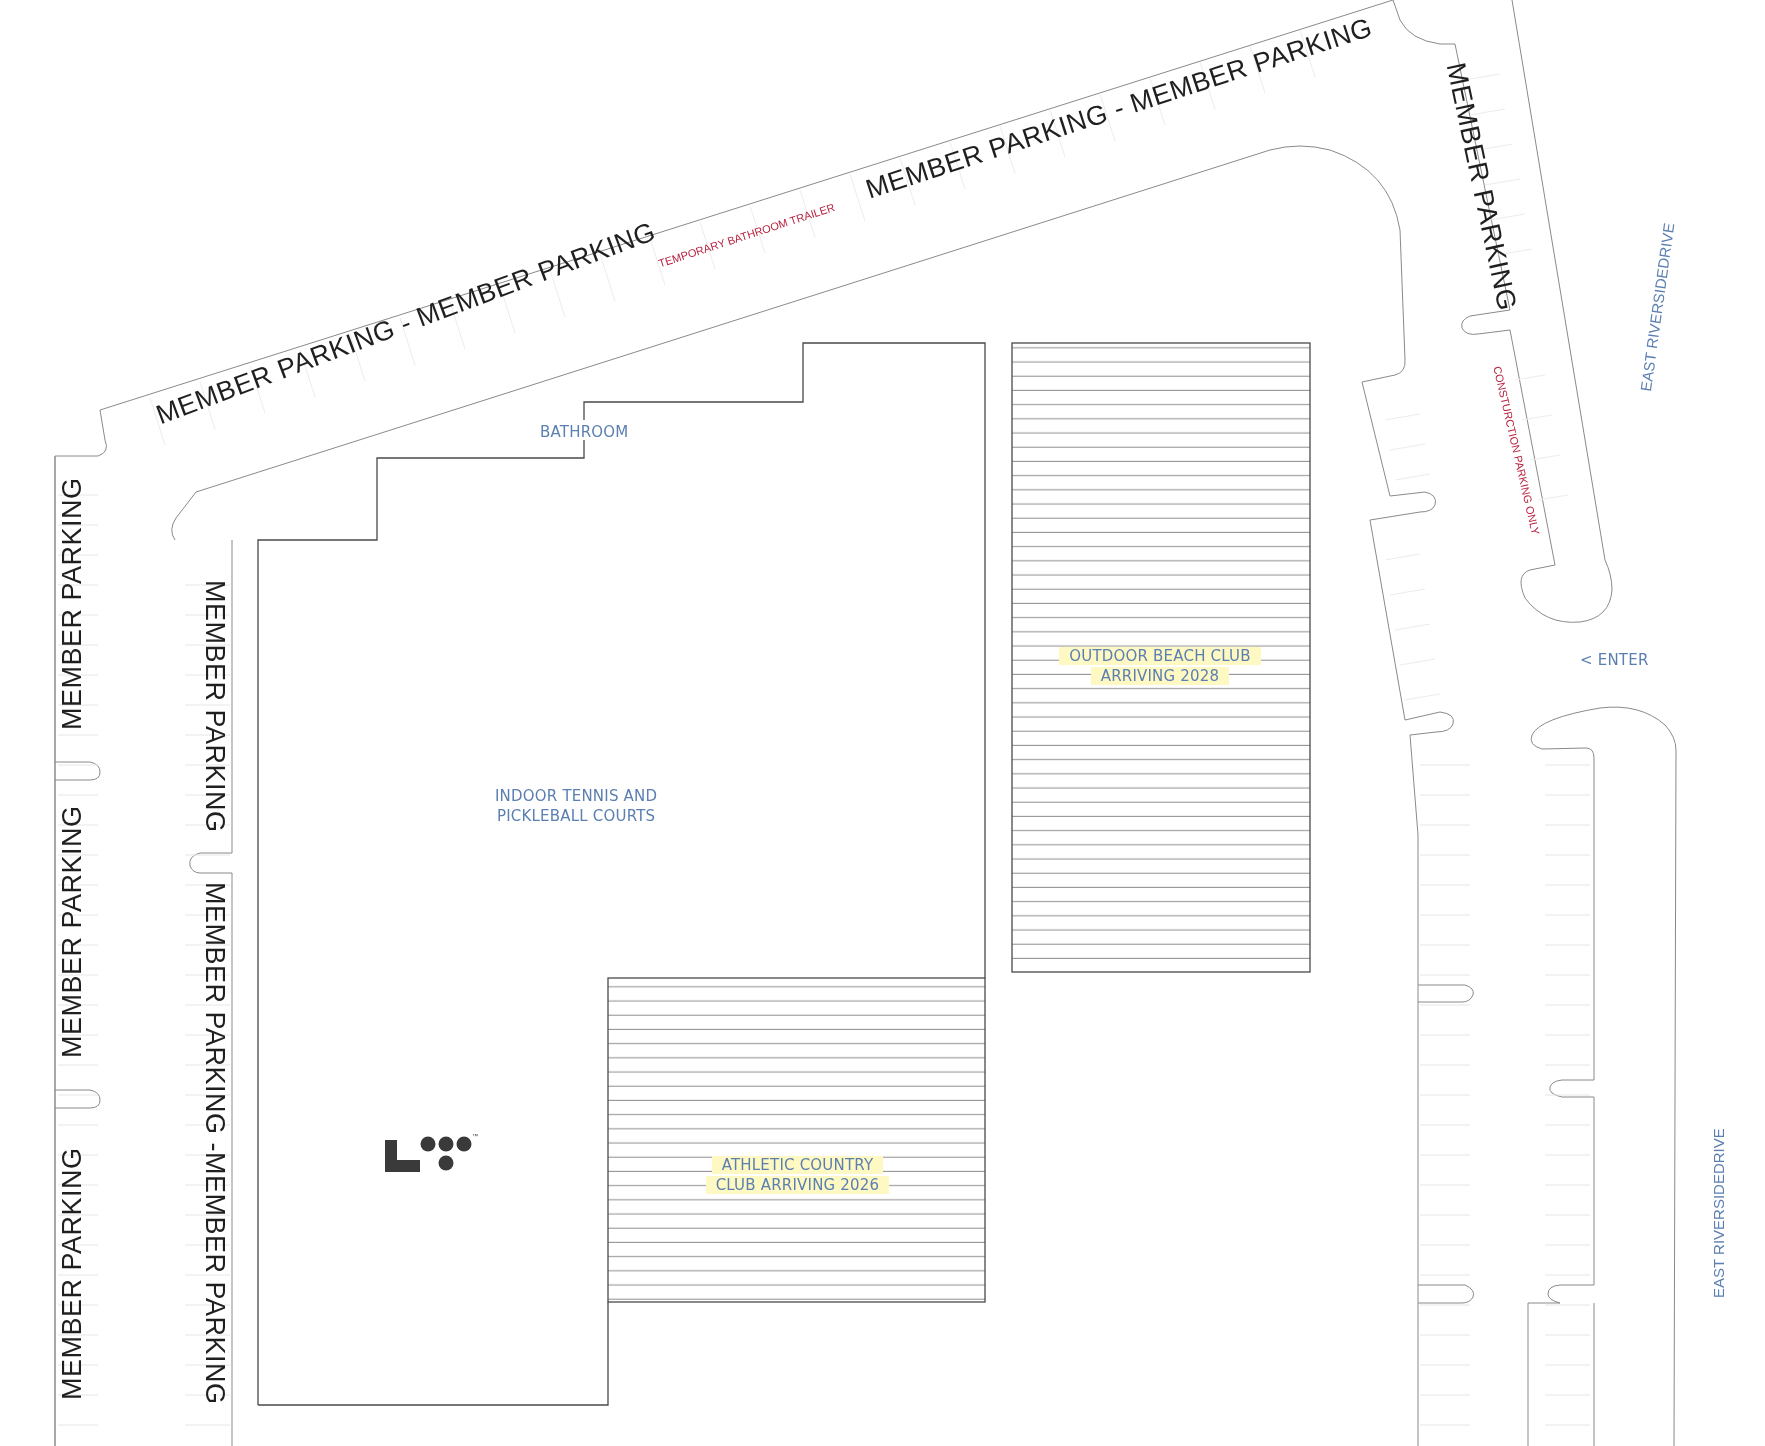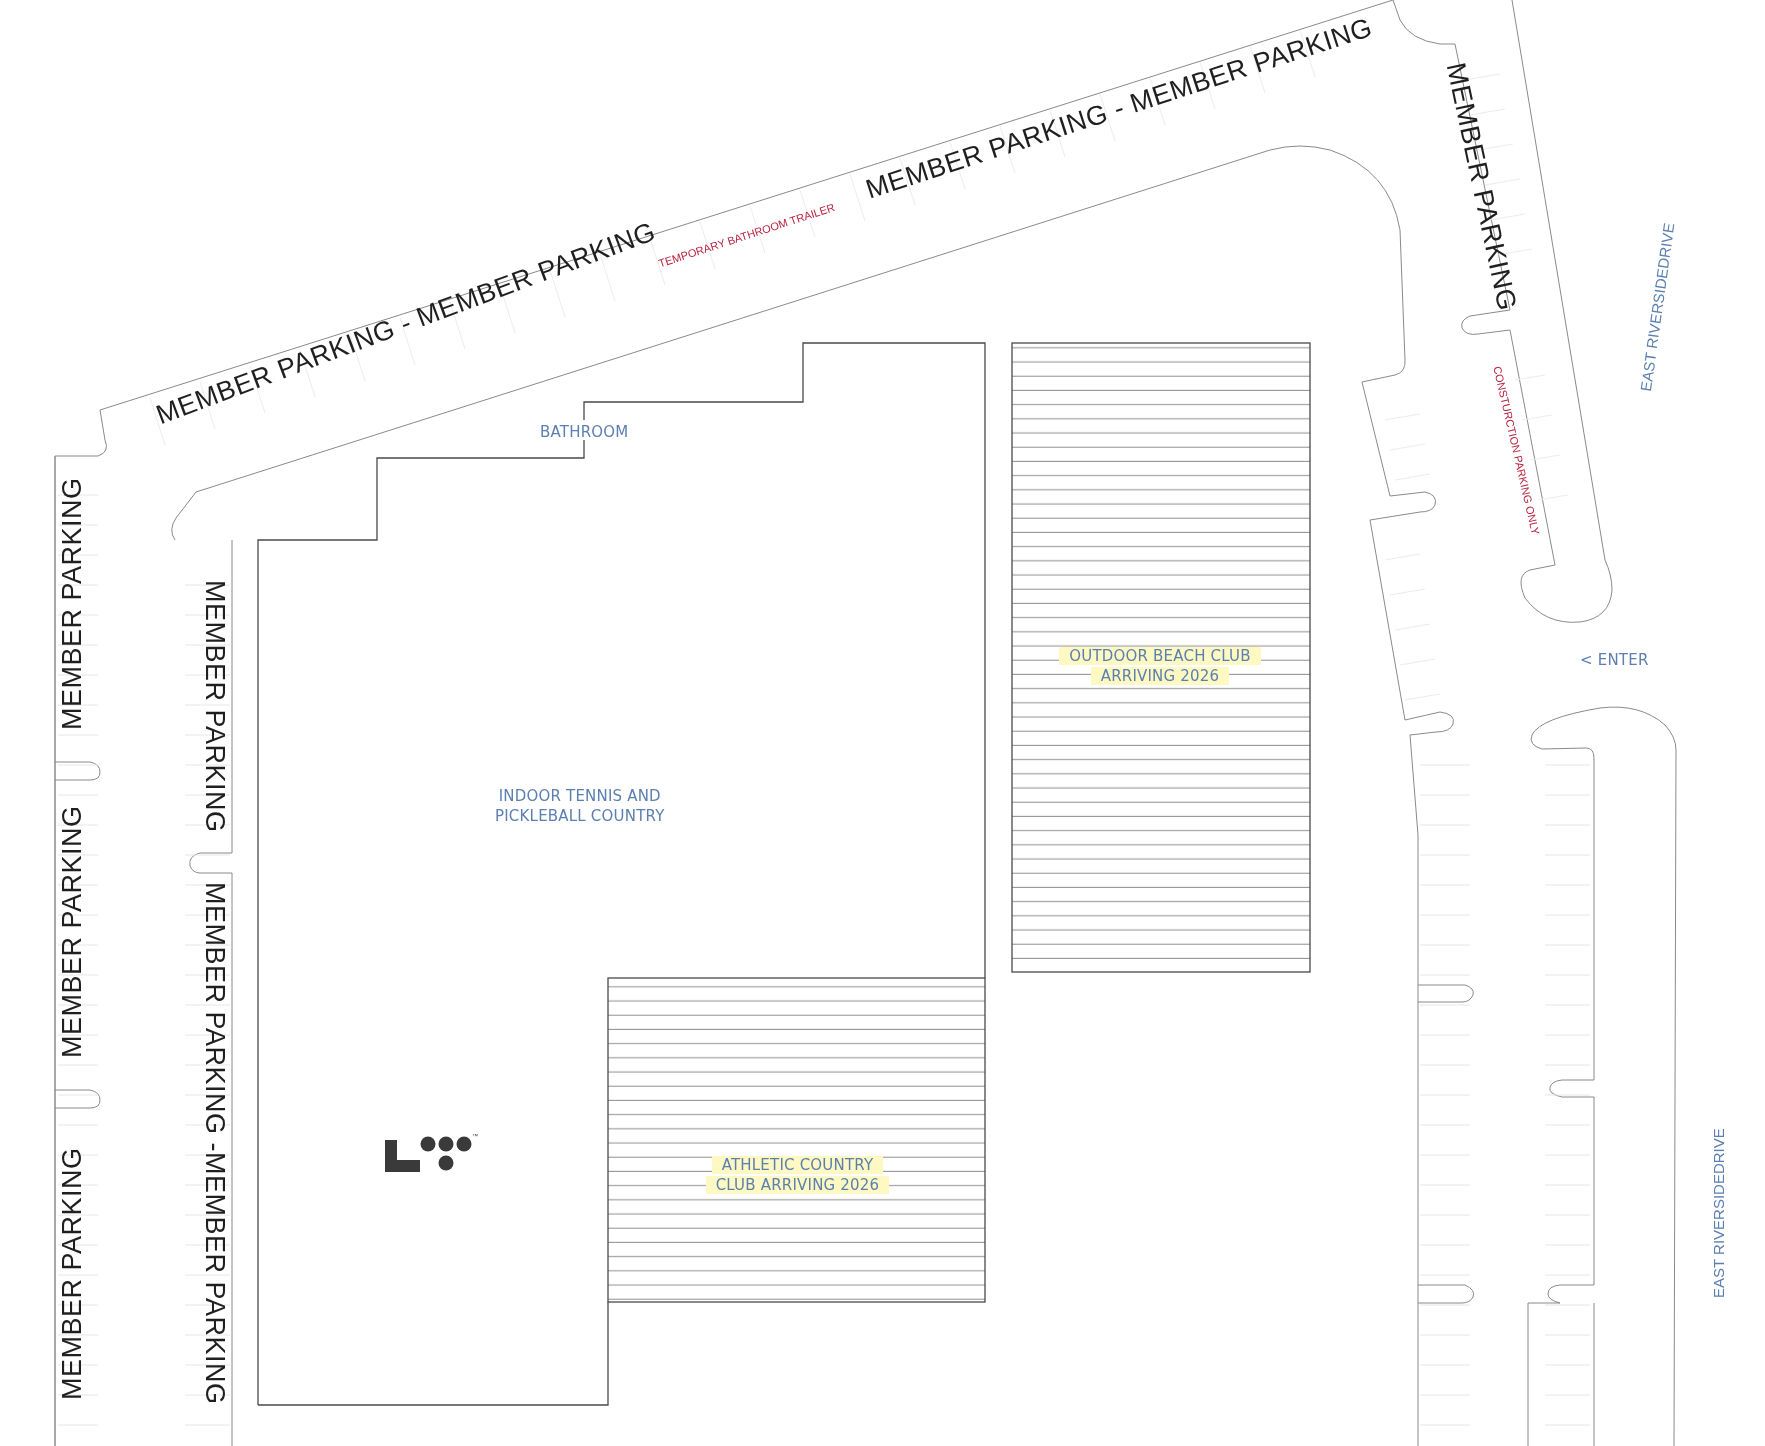--- a/index.html
+++ b/index.html
@@ -137,26 +137,26 @@
   <div class="lbl park" style="left:57px; top:1058px; transform: rotate(-90deg);">MEMBER PARKING</div>
   <div class="lbl park" style="left:57px; top:1400px; transform: rotate(-90deg);">MEMBER PARKING</div>
 
   <div class="lbl park" style="left:230px; top:580px; transform: rotate(90deg);">MEMBER PARKING</div>
   <div class="lbl park" style="left:230px; top:882px; transform: rotate(90deg);">MEMBER PARKING -MEMBER PARKING</div>
 
   <div class="lbl blue" style="left:540px; top:422px;">BATHROOM</div>
 
   <div class="lbl blue" style="left:495px; top:770px;margin-top:16px;">
     <div>INDOOR TENNIS AND</div>
-    <div>PICKLEBALL COUNTRY</div>
+    <div>PICKLEBALL COURTS</div>
   </div>
 
   <div class="lbl blue" style="left:1050px; top:646px; width:220px;">
     <div><span class="bg-label">OUTDOOR BEACH CLUB</span></div>
-    <div><span class="bg-label">ARRIVING 2026</span></div>
+    <div><span class="bg-label">ARRIVING 2028</span></div>
   </div>
 
   <div class="lbl blue" style="left:700px; top:1155px; width:195px;">
     <div><span class="bg-label">ATHLETIC COUNTRY</span></div>
     <div><span class="bg-label">CLUB ARRIVING 2026</span></div>
   </div>
 
   <div class="lbl blue" style="left:1580px; top:650px;">
     <span>&lt;</span>
     <span>ENTER</span>

